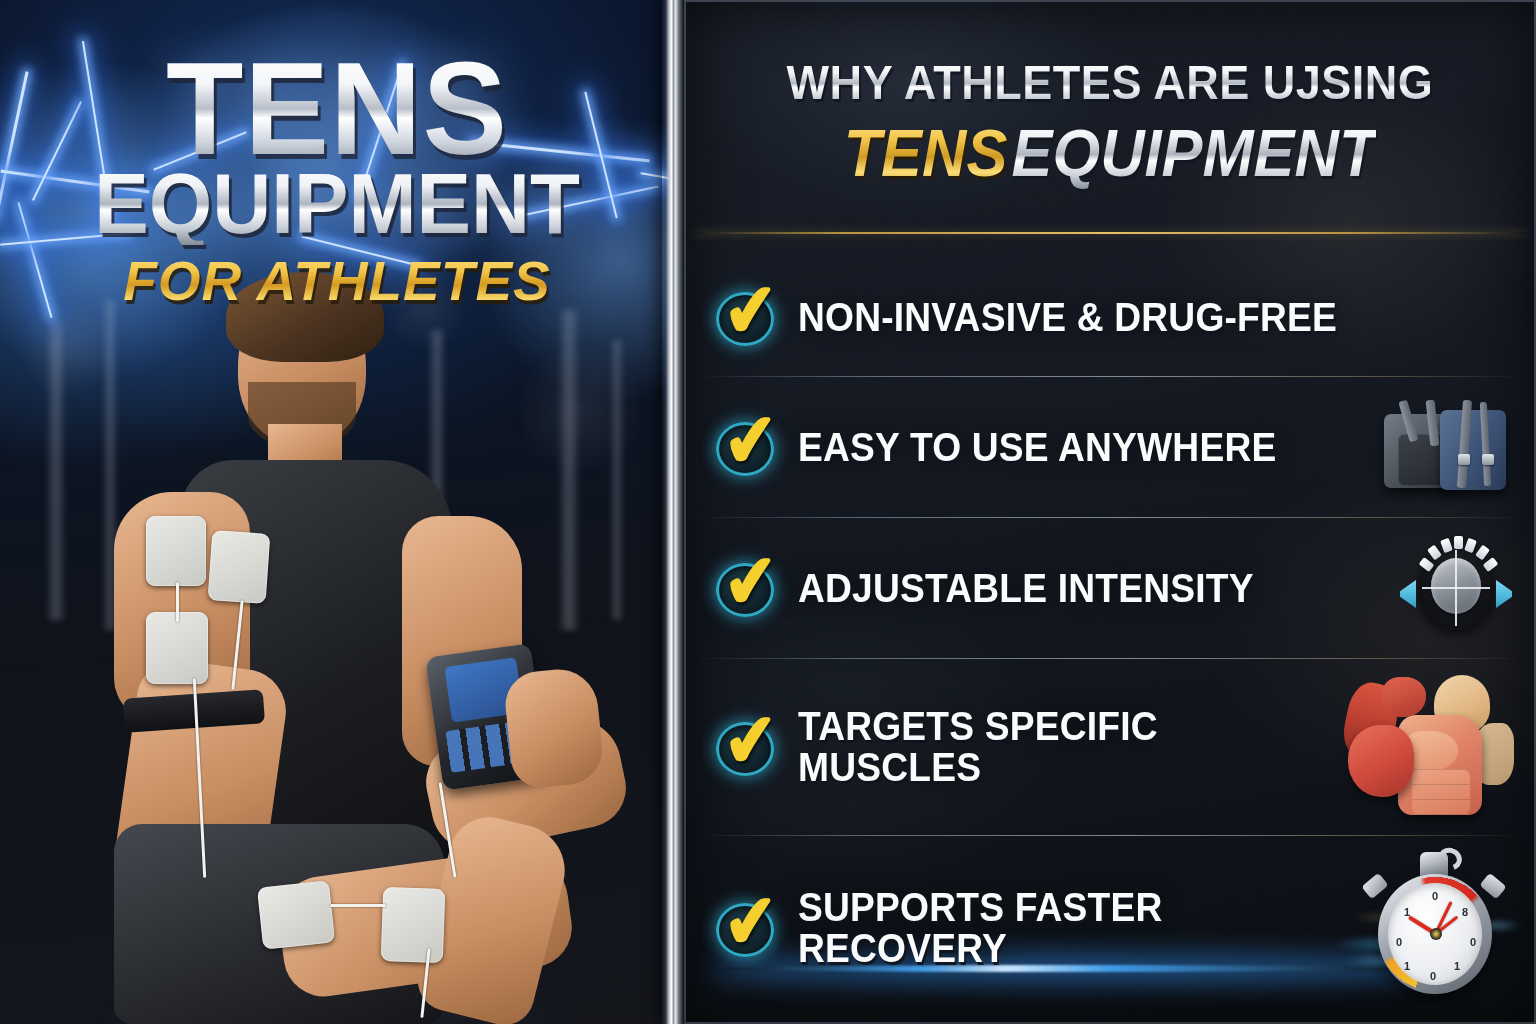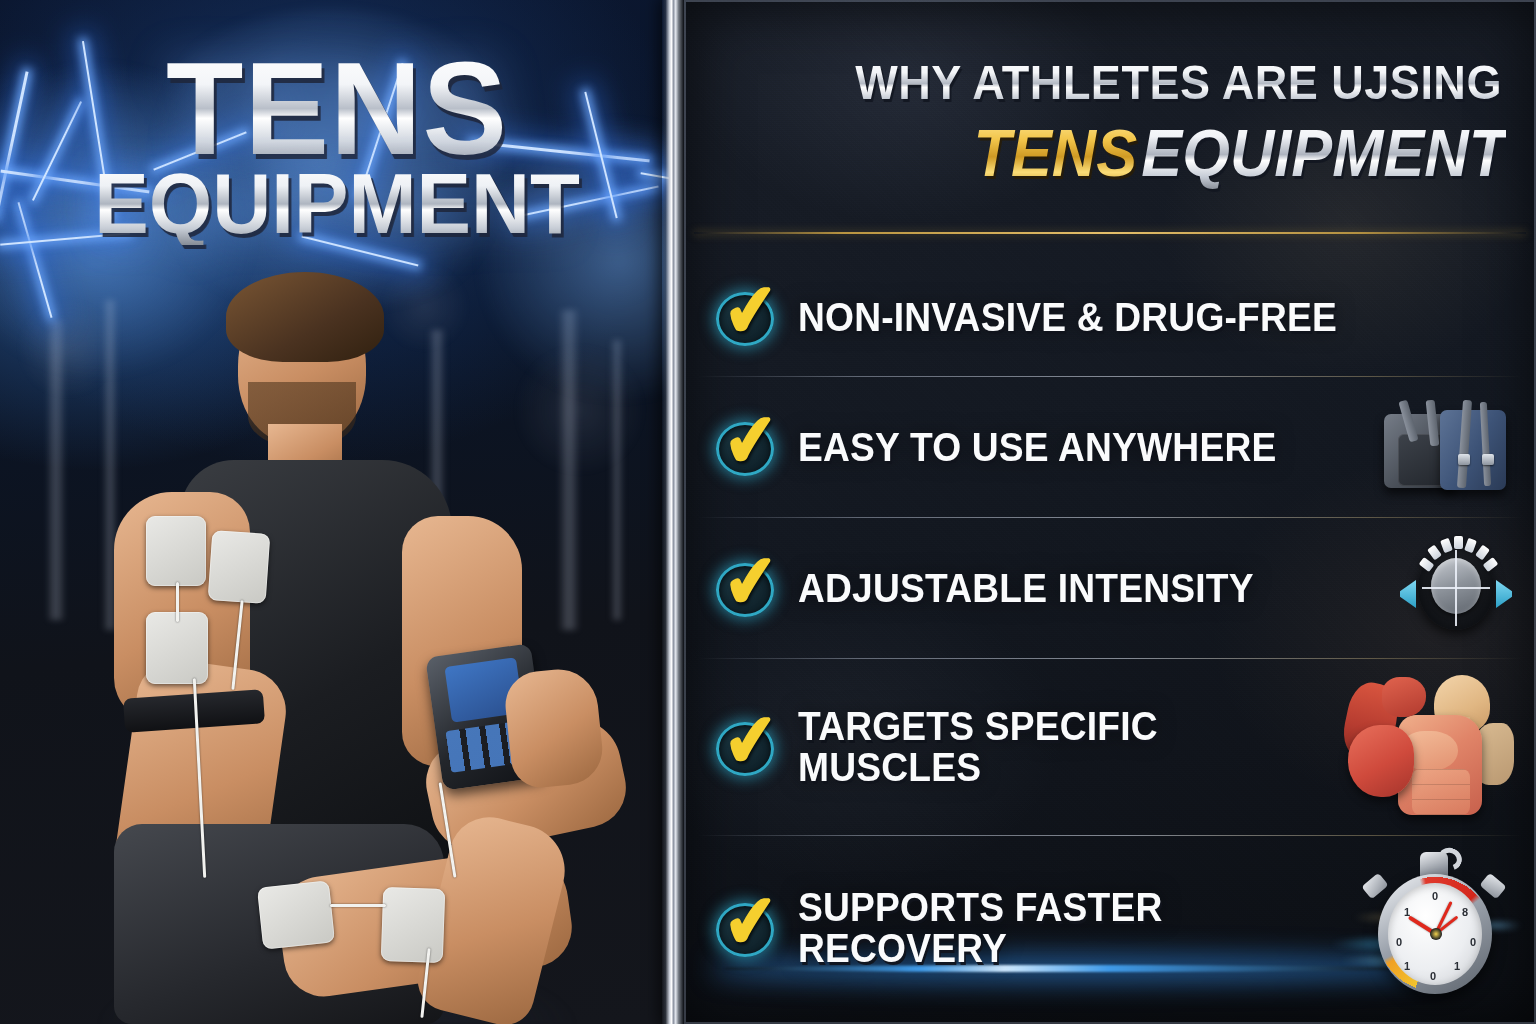--- a/index.html
+++ b/index.html
@@ -93,21 +93,21 @@
     transform:scaleX(.95);
   }
   .t-forathletes{
     font-size:55px; font-weight:bold; font-style:italic; letter-spacing:1px; margin-top:4px;
     background:linear-gradient(180deg,#ffe38a 0%,#f4c64a 34%,#d59a21 56%,#f7d768 78%,#c28a1c 100%);
     -webkit-background-clip:text; background-clip:text; color:transparent;
     filter:drop-shadow(2px 4px 0 rgba(40,28,6,.8));
   }
 
   
-  .head-block{ position:absolute; left:0; top:58px; width:852px; text-align:right; z-index:6; }
+  .head-block{ position:absolute; left:0; top:58px; width:852px; text-align:center; z-index:6; }
   .h-line1{
     font-size:49px; font-weight:bold; letter-spacing:.5px; line-height:1.0;
     background:linear-gradient(180deg,#ffffff 0%,#f2f4f7 30%,#b4bac4 52%,#ffffff 60%,#c8ced7 82%,#8a9099 100%);
     -webkit-background-clip:text; background-clip:text; color:transparent;
     filter:drop-shadow(2px 3px 0 rgba(18,22,32,.9));
     transform:scaleX(.92);
   }
   .h-line2{ margin-top:8px; transform:scaleX(.93); }
   .h-tens{
     font-size:66px; font-weight:bold; font-style:italic; letter-spacing:0px;
@@ -315,20 +315,21 @@
       <div class="wire" style="left:206px;top:336px;width:3px;height:90px;transform:rotate(6deg);"></div>
       <div class="wire" style="left:168px;top:414px;width:3px;height:200px;transform:rotate(-3deg);"></div>
       <div class="wire" style="left:300px;top:640px;width:56px;height:3px;"></div>
       <div class="wire" style="left:394px;top:684px;width:3px;height:70px;transform:rotate(6deg);"></div>
       <div class="wire" style="left:416px;top:518px;width:3px;height:96px;transform:rotate(-9deg);"></div>
     </div>
 
     <div class="title-block">
       <div class="t-tens">TENS</div>
       <div class="t-equipment">EQUIPMENT</div>
+      <div class="t-forathletes">FOR ATHLETES</div>
     </div>
   </div>
 
   <div class="divider"></div>
 
   <div class="right-panel">
     <div class="noise"></div>
     <div class="panel-border"></div>
 
     <div class="head-block">

